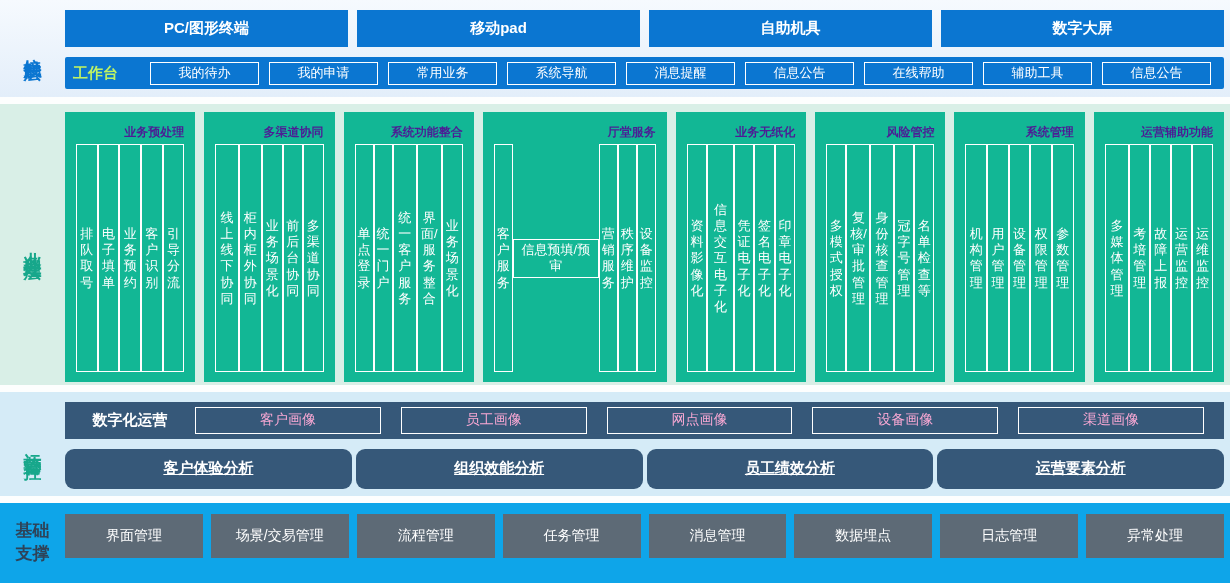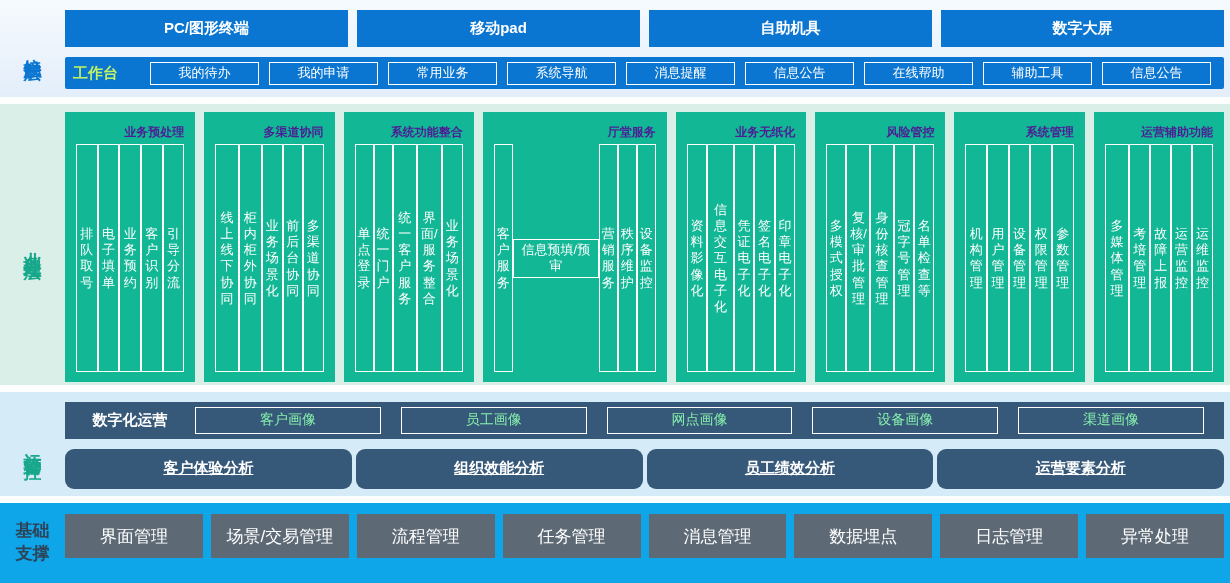--- a/index.html
+++ b/index.html
@@ -28,29 +28,29 @@
   .biz-col { flex: 1; background: #12b795; display: flex; flex-direction: column; padding: 8px 11px 10px; }
   .biz-title { color: #4c1d95; font-weight: bold; font-size: 12px; text-align: right; height: 24px; line-height: 24px; flex: 0 0 24px; }
   .biz-items { flex: 1; display: flex; flex-direction: row; justify-content: space-around; }
   .biz-item { border: 1px solid #fff; color: #fff; font-size: 13px; min-height: 30px; display: flex; align-items: center; justify-content: center; text-align: center; padding: 2px 2px; line-height: 1.25; cursor: pointer; }
   .biz-col.col-hall .biz-item:nth-child(2) { max-width: 86px; align-self: center; width: 100%; min-width: 86px; }
 
   
   .layer-ops { height: 107px; background: #d5ebf7; }
   .digital-bar { margin-top: 10px; height: 37px; background: #365879; display: flex; align-items: center; padding: 0 10px; }
   .digital-label { color: #fff; font-weight: bold; font-size: 15px; width: 110px; flex: 0 0 110px; text-align: center; }
-  .digital-btn { flex: 1; height: 27px; border: 1px solid #fff; margin: 8px 10px; color: #86efac; font-size: 14px; display: flex; align-items: center; justify-content: center; cursor: pointer; }
+  .digital-btn { flex: 1; height: 27px; border: 1px solid #fff; margin: 8px 10px; color: #f9a8d4; font-size: 14px; display: flex; align-items: center; justify-content: center; cursor: pointer; }
   .analysis-row { margin-top: 10px; height: 40px; display: flex; gap: 4px; }
   .analysis-btn { flex: 1; background: #365879; border-radius: 9px; color: #fff; font-weight: bold; font-size: 15px; display: flex; align-items: center; justify-content: center; cursor: pointer; text-decoration: underline; }
 
   
   .layer-base { height: 82px; background: #0ea5e9; }
   .base-label { color: #2e4358; font-weight: bold; font-size: 17px; width: 40px; line-height: 1.35; text-align: center; }
   .base-row { display: flex; gap: 8px; margin-top: 11px; height: 44px; }
-  .base-btn { flex: 1; background: #5d6a76; color: #fff; font-size: 17px; display: flex; align-items: center; justify-content: center; cursor: pointer; }
+  .base-btn { flex: 1; background: #5d6a76; color: #fff; font-size: 14px; display: flex; align-items: center; justify-content: center; cursor: pointer; }
 </style>
 </head>
 <body>
 
 <div class="page">
 
   <section class="layer layer-contact">
     <div class="layer-label-col">
       <div class="v-label blue">接触层</div>
     </div>

